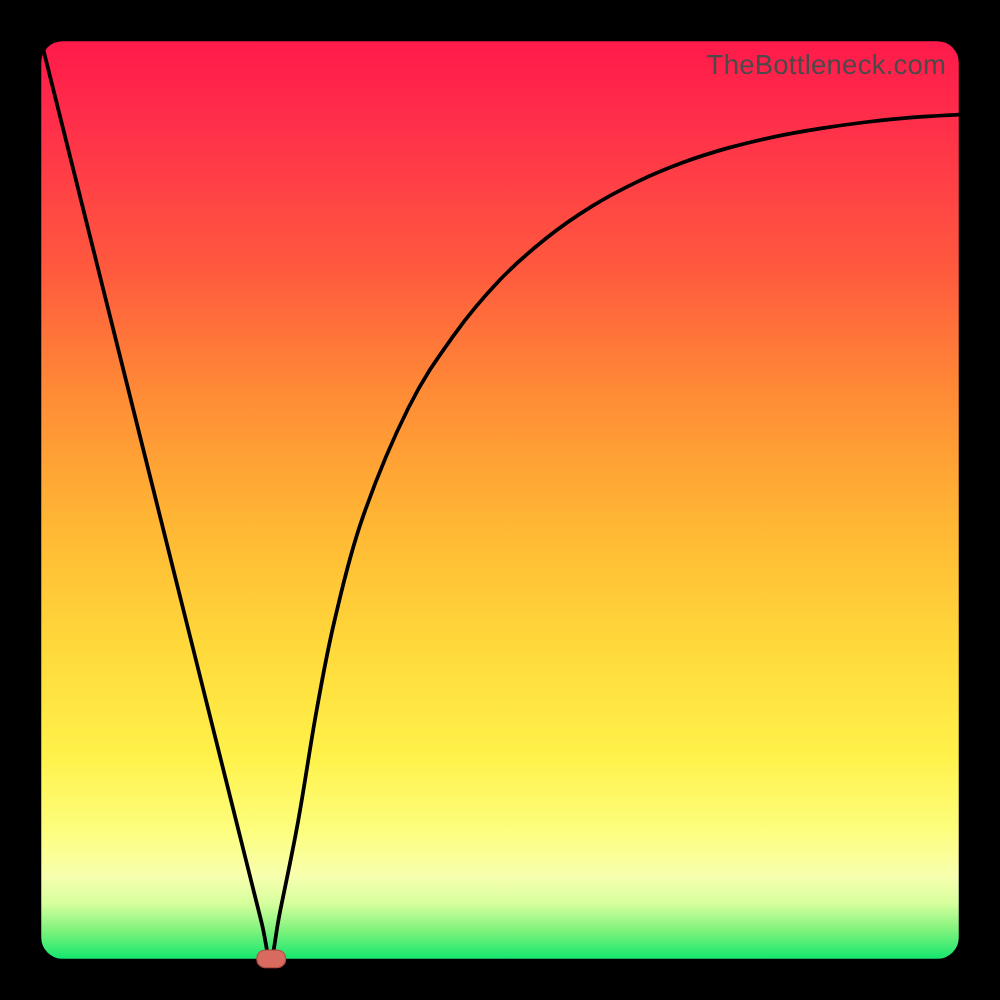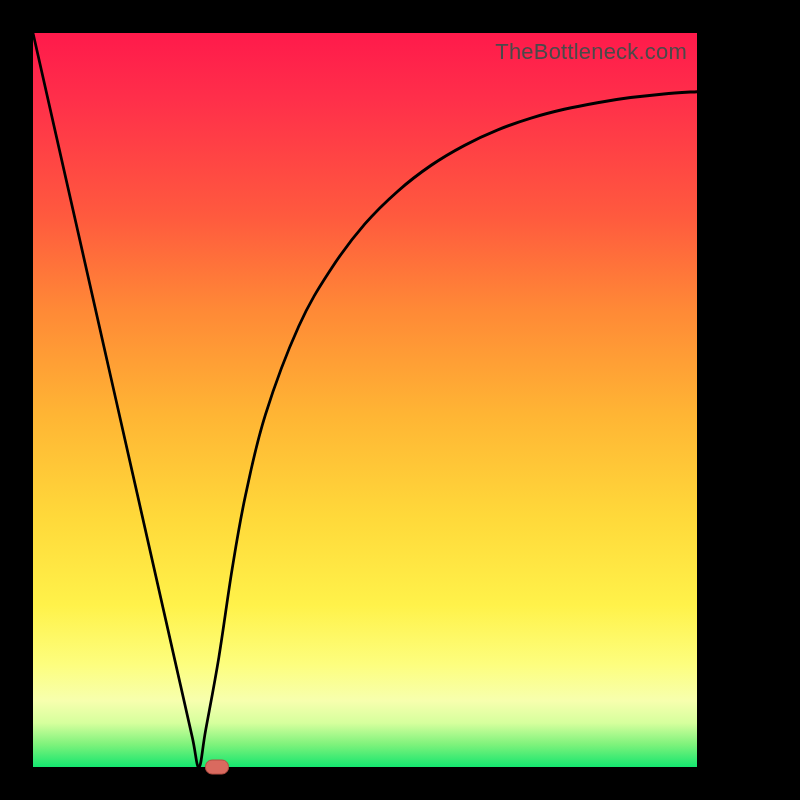--- a/index.html
+++ b/index.html
@@ -14,38 +14,39 @@
   .frame {
     position: relative;
     width: 800px;
     height: 800px;
     background: #000;
   }
   .plot-area {
     position: absolute;
     left: 33px;
     top: 33px;
-    width: 664px;
+    width: 734px;
     height: 734px;
     
     background: linear-gradient(
       to bottom,
       #ff1a4b 0%,
       #ff2f4a 9%,
       #ff5a3e 25%,
       #ff8a36 38%,
       #ffb534 52%,
       #ffd93a 66%,
       #fff24a 78%,
       #fdfe7e 86%,
       #f7ffae 91%,
       #d6ff9d 94%,
       #7cf27b 97%,
       #14e66f 100%
     );
+    border-radius: 17px;
   }
   .attribution {
     position: absolute;
     top: 6px;
     right: 10px;
     color: #4a4a4a;
     font-size: 22px;
     font-weight: 400;
     letter-spacing: 0.2px;
     user-select: none;

